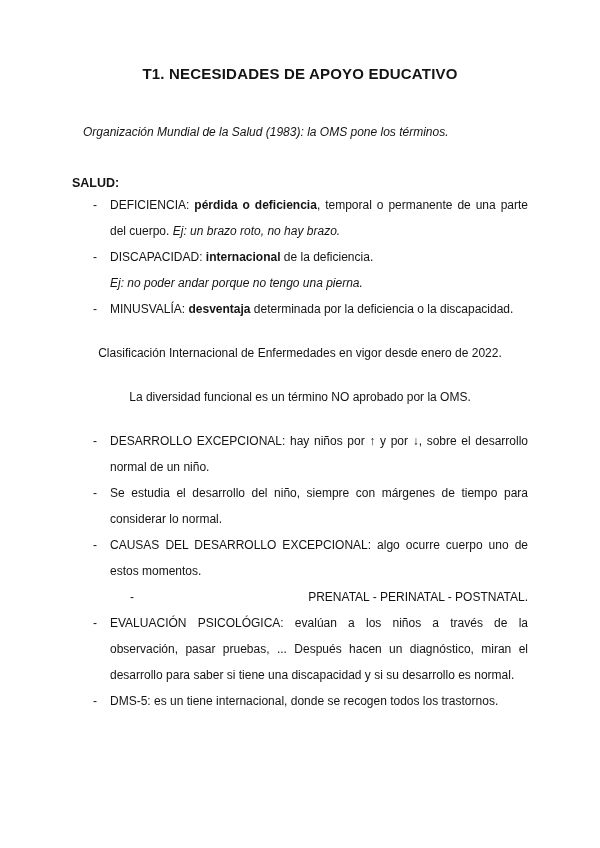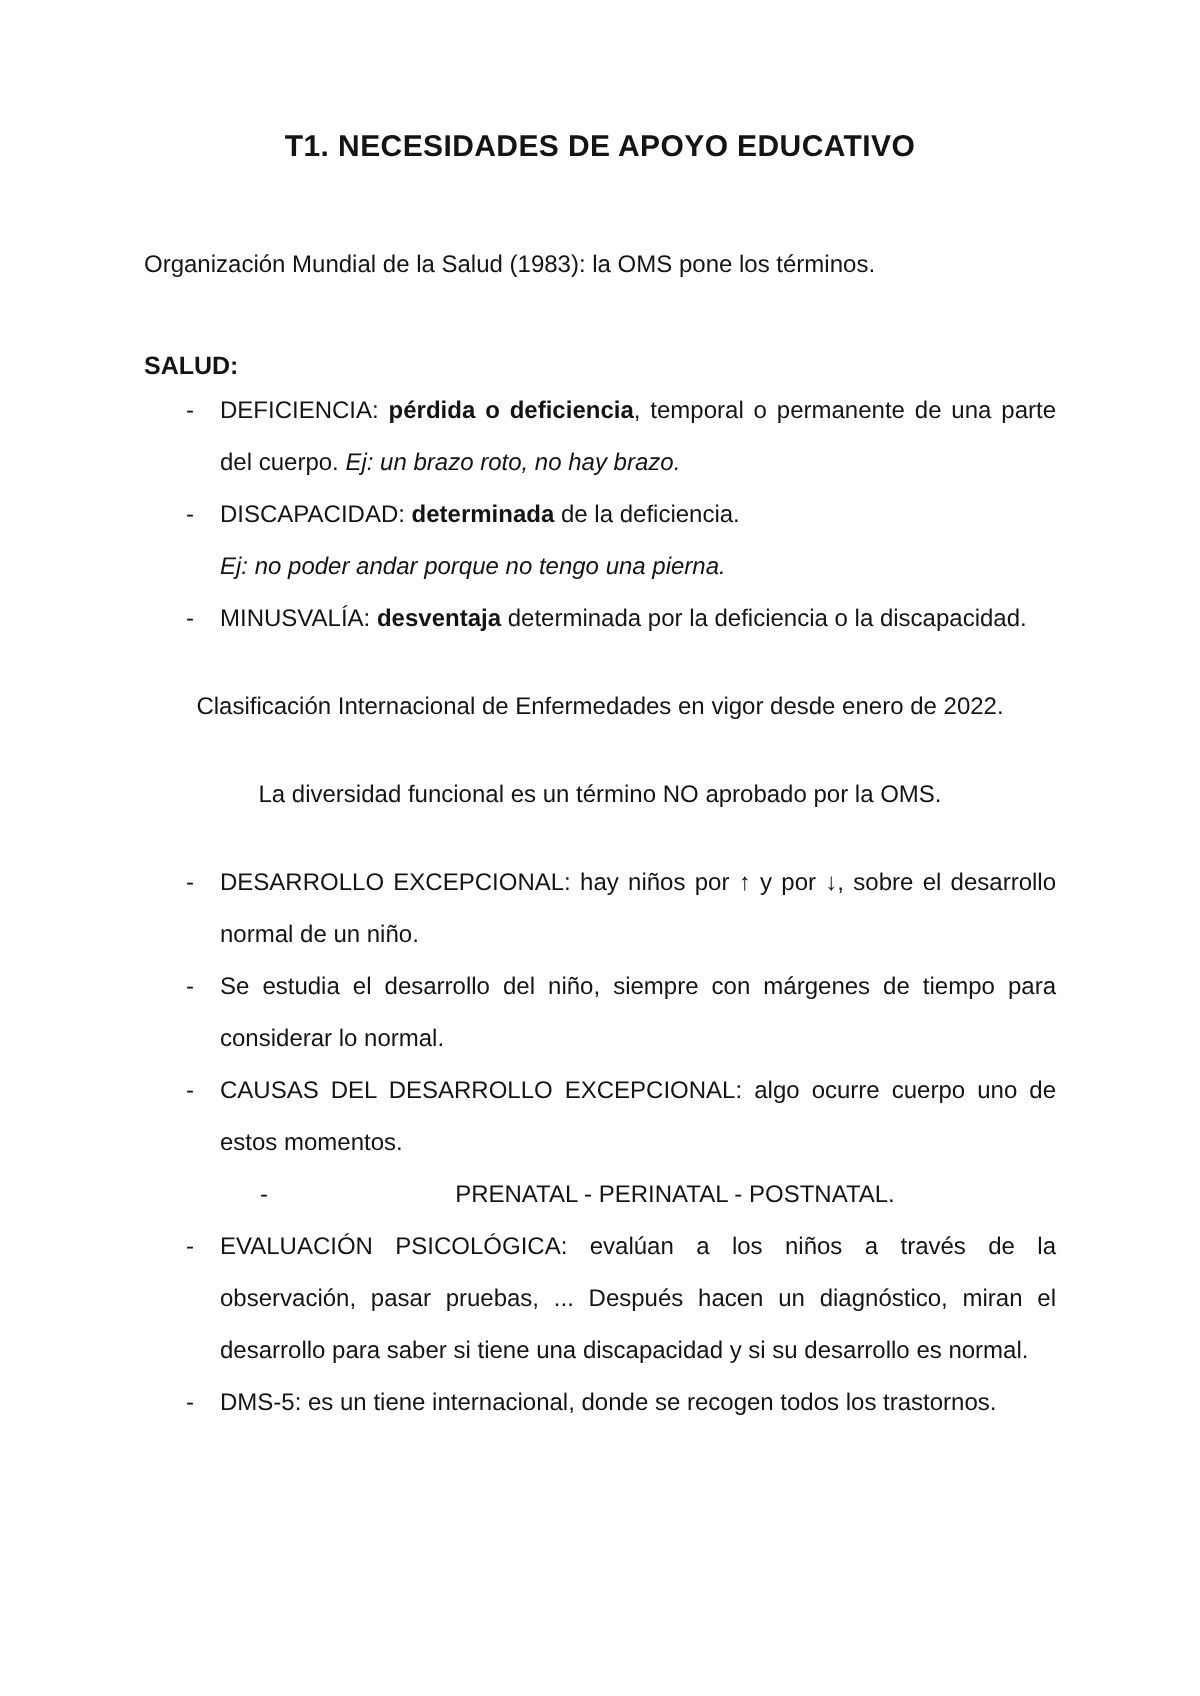--- a/index.html
+++ b/index.html
@@ -21,21 +21,22 @@
     font-size: 15px;
     font-weight: 700;
     text-align: center;
     line-height: 20px;
     margin: 0 0 40px 0;
     letter-spacing: 0.2px;
   }
   .intro {
     font-size: 12px;
     line-height: 16px;
-    margin: 0 0 36px 0;
+    margin: 0 0 36px 11px;
+    font-style: italic;
   }
   .heading {
     font-size: 12.5px;
     font-weight: 700;
     line-height: 14px;
     margin: 0 0 2px 0;
   }
   .heading.h2b { margin-top: 21px; }
   .list { margin: 0; }
   .li { display: flex; }
@@ -47,21 +48,21 @@
     line-height: 26px;
   }
   .li.sub .marker { margin-left: 58px; }
   .li .txt {
     flex: 1;
     margin: 0;
     font-size: 12px;
     line-height: 26px;
     text-align: justify;
   }
-  .li.sub .txt { text-align: center; }
+  .li.sub .txt { text-align: right; }
   .txt i.block { display: block; font-style: italic; }
   .notes { margin-top: 17px; }
   .note {
     margin: 18px;
     font-size: 12px;
     line-height: 26px;
     text-align: center;
   }
 </style>
 </head>
@@ -75,21 +76,21 @@
 
   <h2 class="heading">SALUD:</h2>
 
   <div class="list">
     <div class="li">
       <span class="marker">-</span>
       <p class="txt"><span>DEFICIENCIA: </span><b>pérdida o deficiencia</b><span>, temporal o permanente de una parte del cuerpo. </span><i>Ej: un brazo roto, no hay brazo.</i></p>
     </div>
     <div class="li">
       <span class="marker">-</span>
-      <p class="txt"><span>DISCAPACIDAD: </span><b>determinada</b><span> de la deficiencia.</span><i class="block">Ej: no poder andar porque no tengo una pierna.</i></p>
+      <p class="txt"><span>DISCAPACIDAD: </span><b>internacional</b><span> de la deficiencia.</span><i class="block">Ej: no poder andar porque no tengo una pierna.</i></p>
     </div>
     <div class="li">
       <span class="marker">-</span>
       <p class="txt"><span>MINUSVALÍA: </span><b>desventaja</b><span> determinada por la deficiencia o la discapacidad.</span></p>
     </div>
   </div>
 
   <div class="notes">
     <p class="note">Clasificación Internacional de Enfermedades en vigor desde enero de 2022.</p>
     <p class="note">La diversidad funcional es un término NO aprobado por la OMS.</p>

